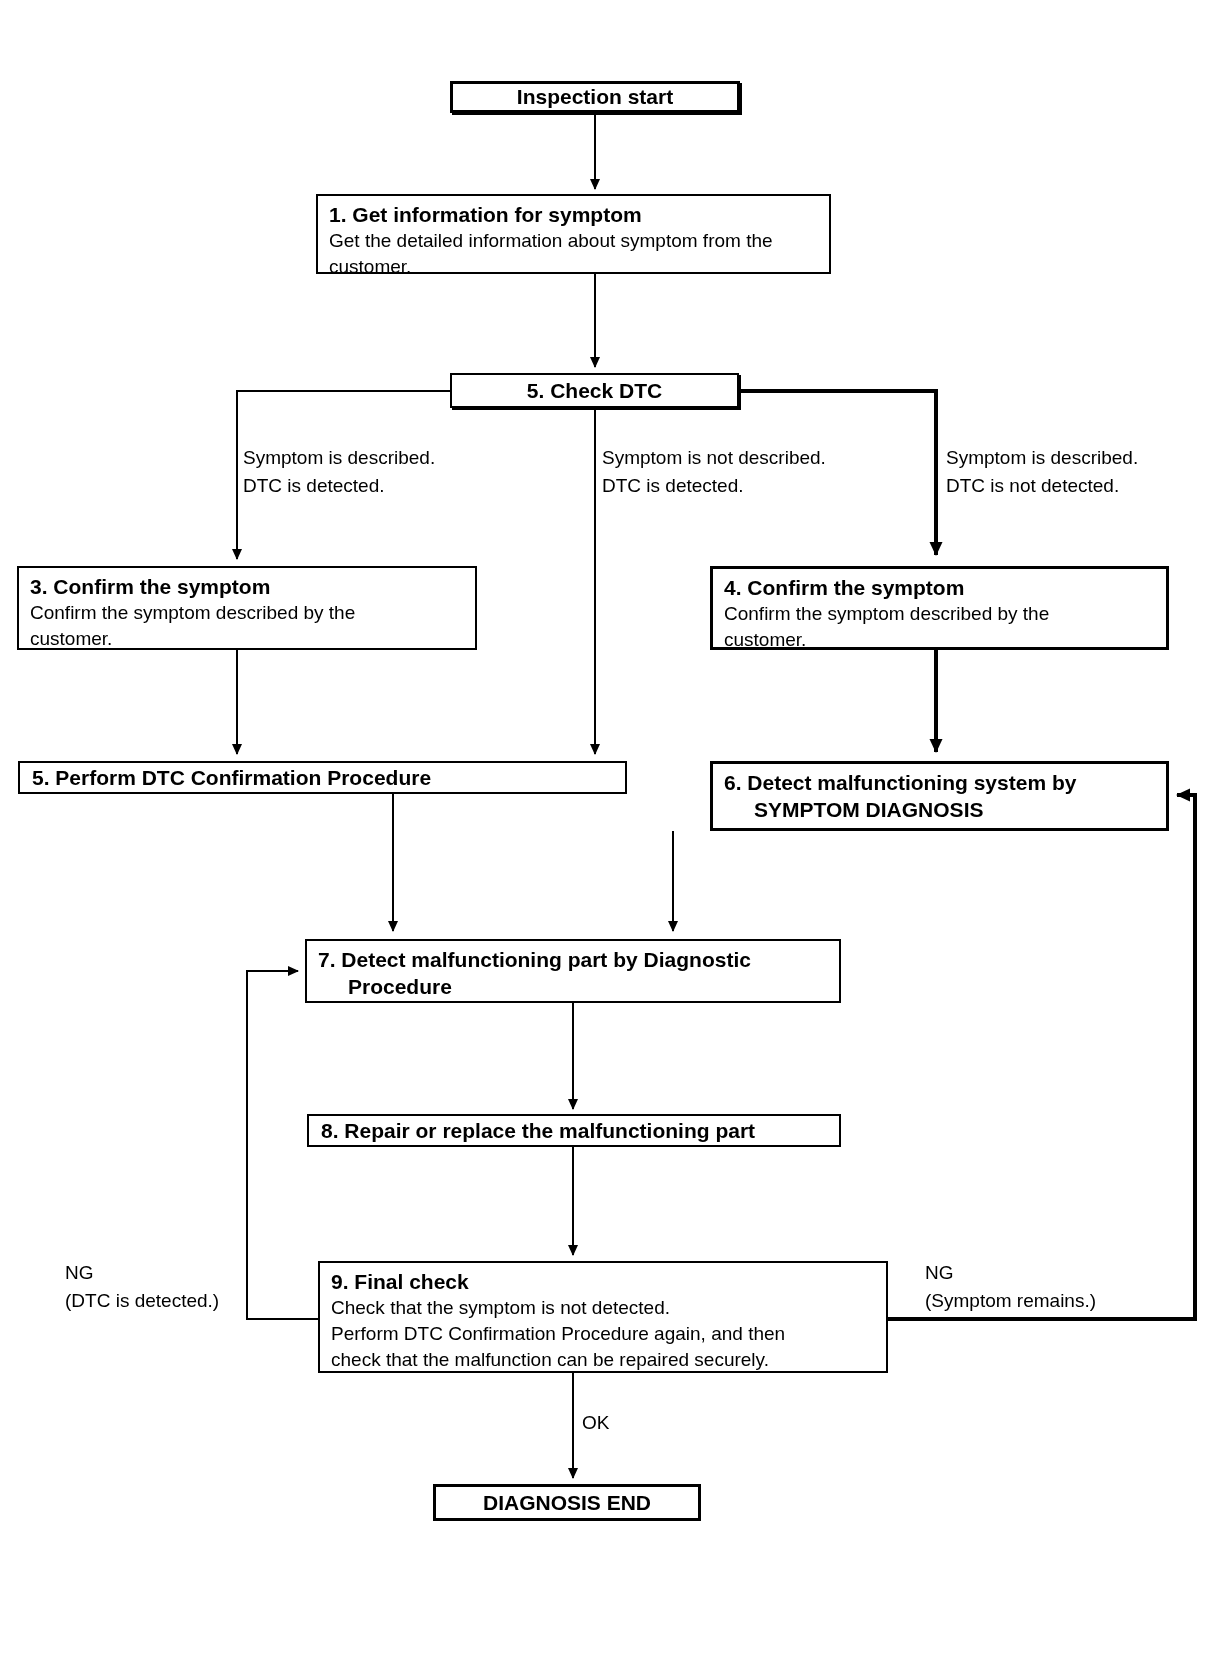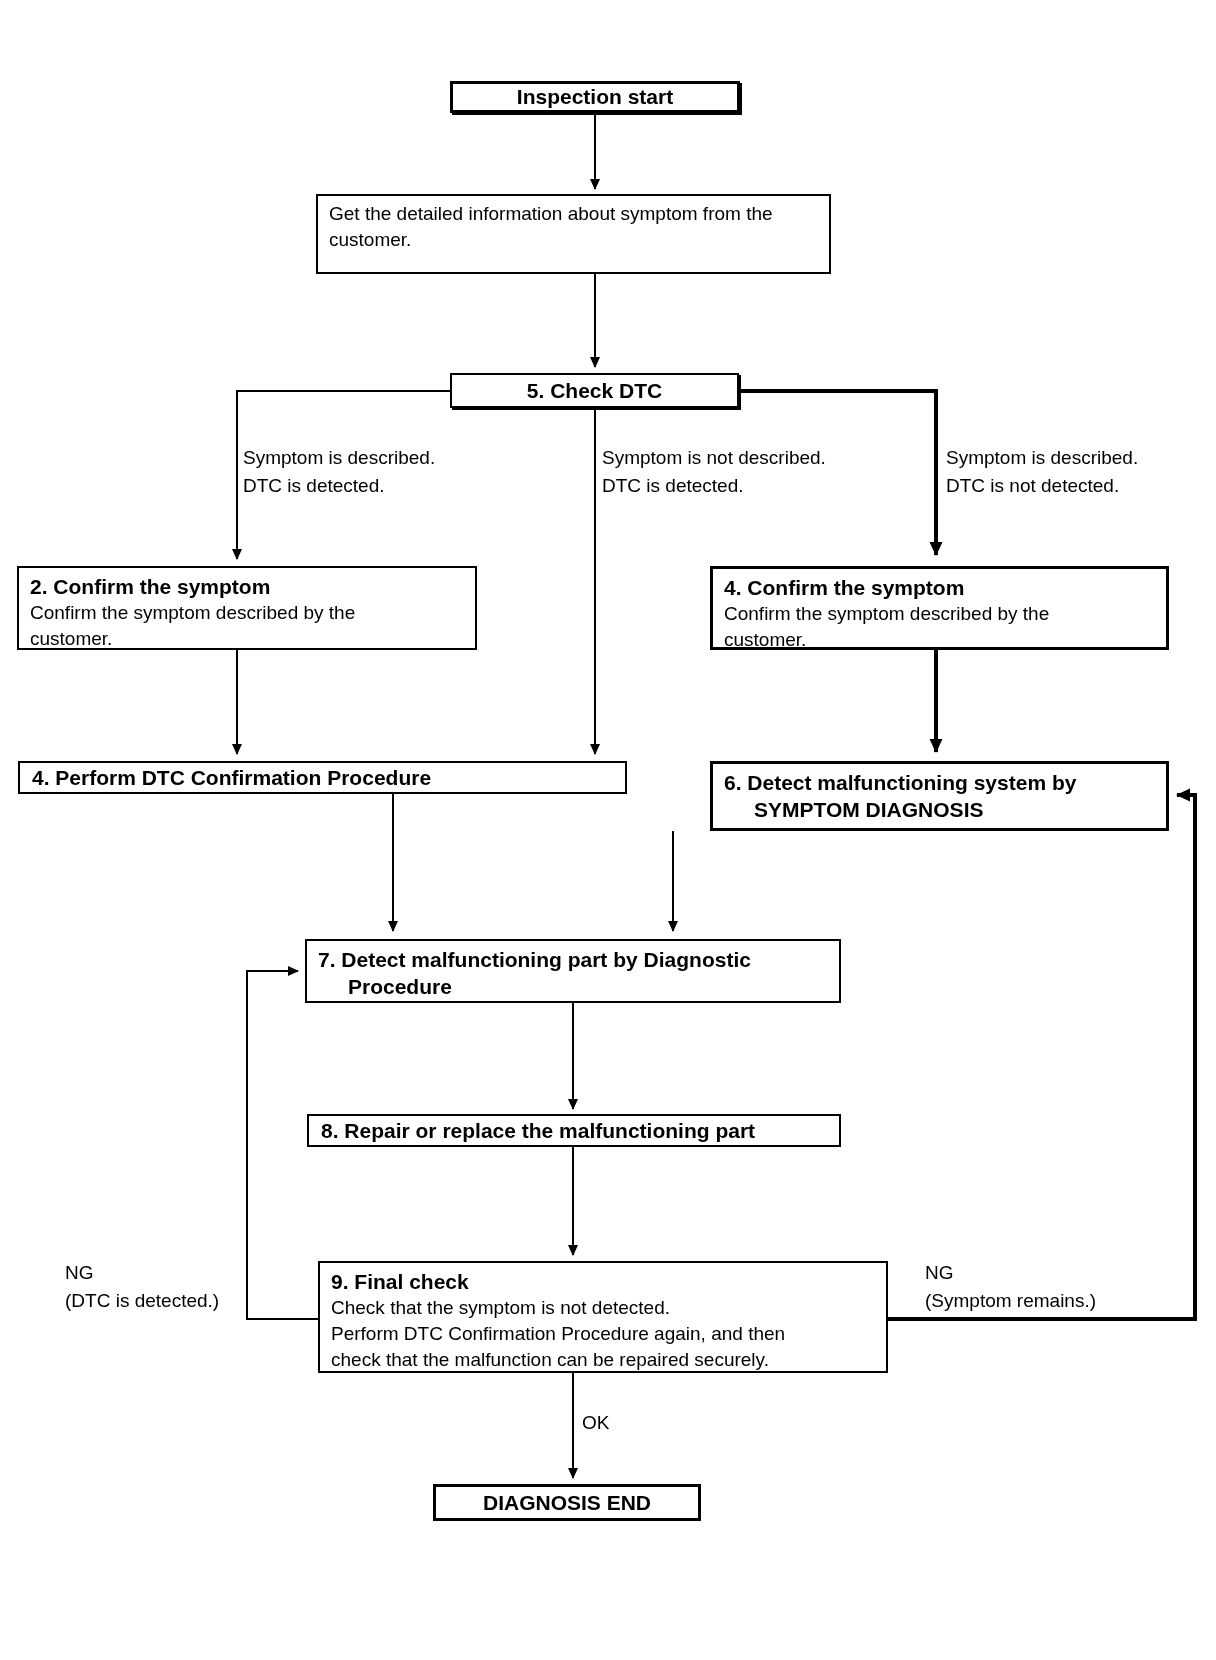--- a/index.html
+++ b/index.html
@@ -128,49 +128,50 @@
     <path d="M318 1288 H247 V940 H298" stroke="#000" stroke-width="2" fill="none" marker-end="url(#arr)"></path>
 
     <path d="M888 1288 H1195 V764 H1177" stroke="#000" stroke-width="4" fill="none" marker-end="url(#arrBig)"></path>
   </svg>
 
   <div class="node terminal" style="left:450px; top:50px; width:290px; height:32px; box-shadow:2px 2px 0 #000;">
     <span>Inspection start</span>
   </div>
 
   <div class="node process" style="left:316px; top:163px; width:515px; height:80px;">
+    <div class="title">1. Get information for symptom</div>
     <div class="body">Get the detailed information about symptom from the
 customer.</div>
   </div>
 
   <div class="node decision" style="left:450px; top:342px; width:289px; height:35px;">
     <span>5. Check DTC</span>
   </div>
 
   <div class="edge-label" style="left:243px; top:413px;">Symptom is described.
 DTC is detected.</div>
   <div class="edge-label" style="left:602px; top:413px;">Symptom is not described.
 DTC is detected.</div>
   <div class="edge-label" style="left:946px; top:413px;">Symptom is described.
 DTC is not detected.</div>
 
   <div class="node process" style="left:17px; top:535px; width:460px; height:84px;">
-    <div class="title">2. Confirm the symptom</div>
+    <div class="title">3. Confirm the symptom</div>
     <div class="body">Confirm the symptom described by the
 customer.</div>
   </div>
 
   <div class="node process thick3" style="left:710px; top:535px; width:459px; height:84px;">
     <div class="title">4. Confirm the symptom</div>
     <div class="body">Confirm the symptom described by the
 customer.</div>
   </div>
 
   <div class="node single" style="left:18px; top:730px; width:609px; height:33px;">
-    <div class="title">4. Perform DTC Confirmation Procedure</div>
+    <div class="title">5. Perform DTC Confirmation Procedure</div>
   </div>
 
   <div class="node process thick3" style="left:710px; top:730px; width:459px; height:70px;">
     <div class="title">6. Detect malfunctioning system by</div>
     <div class="title2">SYMPTOM DIAGNOSIS</div>
   </div>
 
   <div class="node process" style="left:305px; top:908px; width:536px; height:64px;">
     <div class="title">7. Detect malfunctioning part by Diagnostic</div>
     <div class="title2">Procedure</div>

